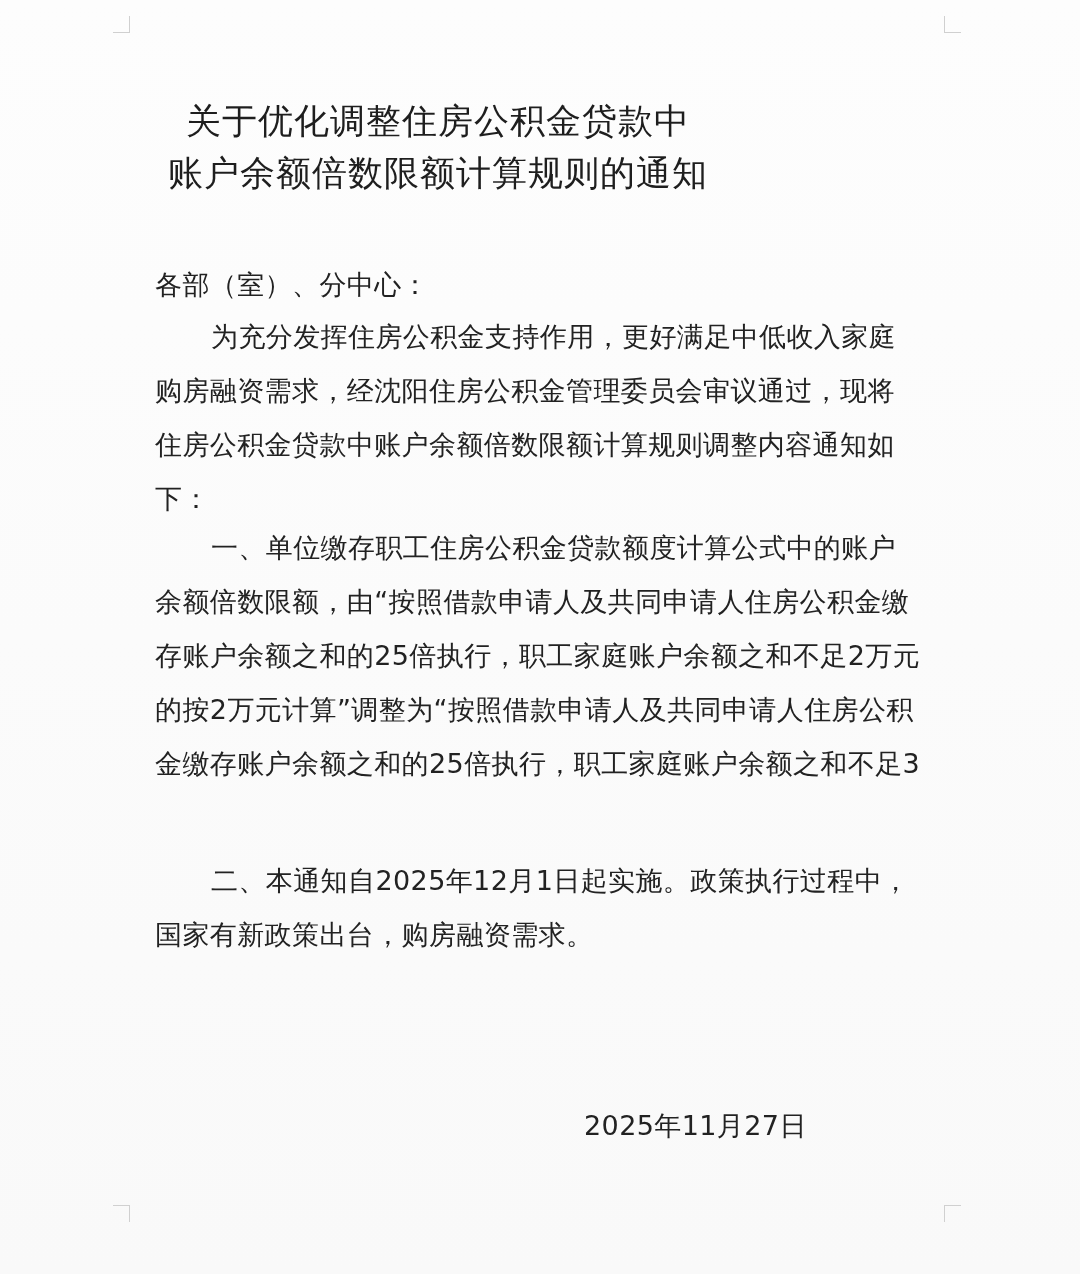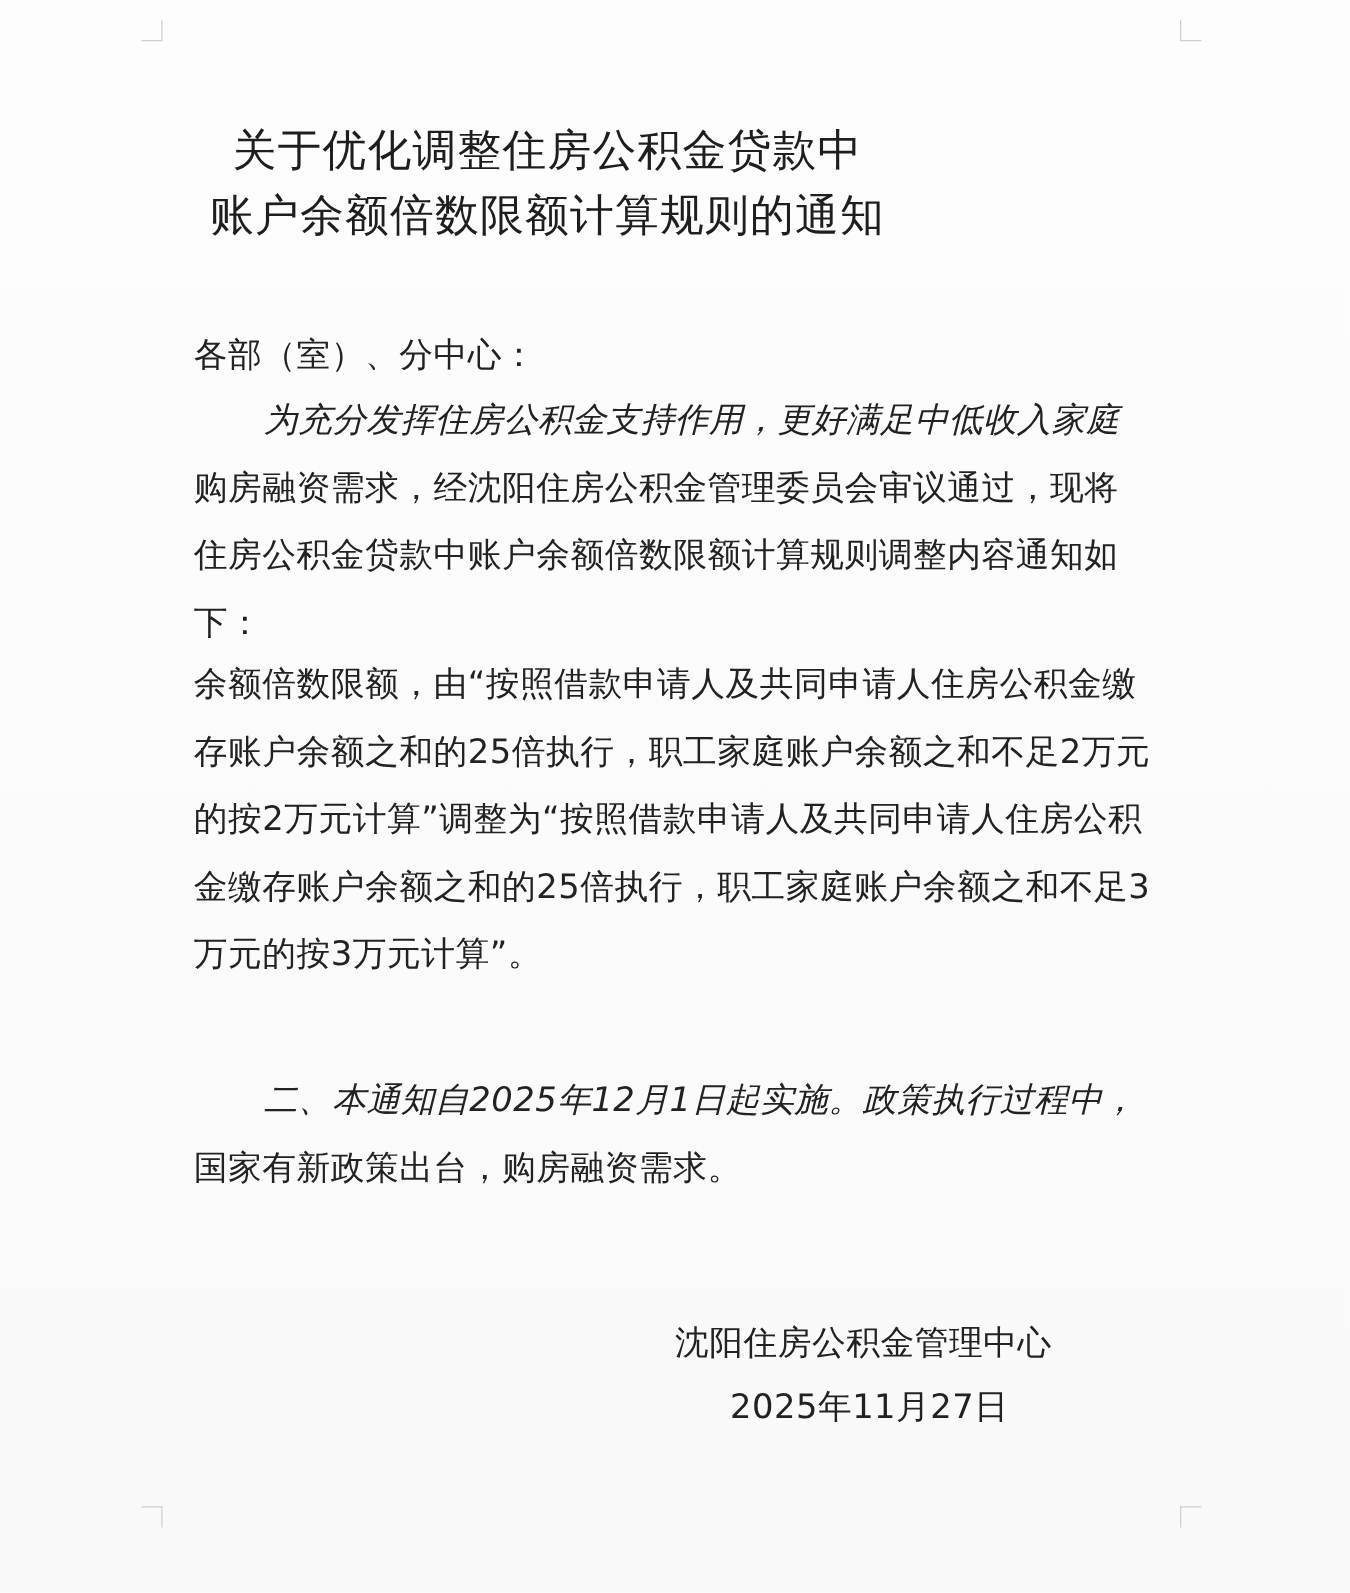--- a/index.html
+++ b/index.html
@@ -54,21 +54,21 @@
       line-height: 54px;
       color: #222;
       letter-spacing: 0.4px;
     }
     .line {
       display: block;
       white-space: nowrap;
       height: 54px;
       margin-left: 20px;
     }
-    .indent { padding-left: 56px; font-style: italic; }
+    .indent { padding-left: 56px; }
 
     .salutation { top: 258px; }
     .para1 { top: 310px; }
     .para2 { top: 521px; }
     .para3 { top: 854px; }
 
     .signature {
       position: absolute;
       font-size: 27px;
       line-height: 54px;
@@ -96,27 +96,26 @@
   </div>
 
   <div class="body-text para1">
     <span class="line indent">为充分发挥住房公积金支持作用，更好满足中低收入家庭</span>
     <span class="line">购房融资需求，经沈阳住房公积金管理委员会审议通过，现将</span>
     <span class="line">住房公积金贷款中账户余额倍数限额计算规则调整内容通知如</span>
     <span class="line">下：</span>
   </div>
 
   <div class="body-text para2">
+    <span class="line indent">一、单位缴存职工住房公积金贷款额度计算公式中的账户</span>
     <span class="line">余额倍数限额，由“按照借款申请人及共同申请人住房公积金缴</span>
     <span class="line">存账户余额之和的25倍执行，职工家庭账户余额之和不足2万元</span>
     <span class="line">的按2万元计算”调整为“按照借款申请人及共同申请人住房公积</span>
     <span class="line">金缴存账户余额之和的25倍执行，职工家庭账户余额之和不足3</span>
-    <span class="line">万元的按3万元计算”。</span>
   </div>
 
   <div class="body-text para3">
     <span class="line indent">二、本通知自2025年12月1日起实施。政策执行过程中，</span>
     <span class="line">国家有新政策出台，购房融资需求。</span>
   </div>
 
-  <div class="signature sig-org">沈阳住房公积金管理中心</div>
   <div class="signature sig-date">2025年11月27日</div>
 </div>
 
 </body></html>

